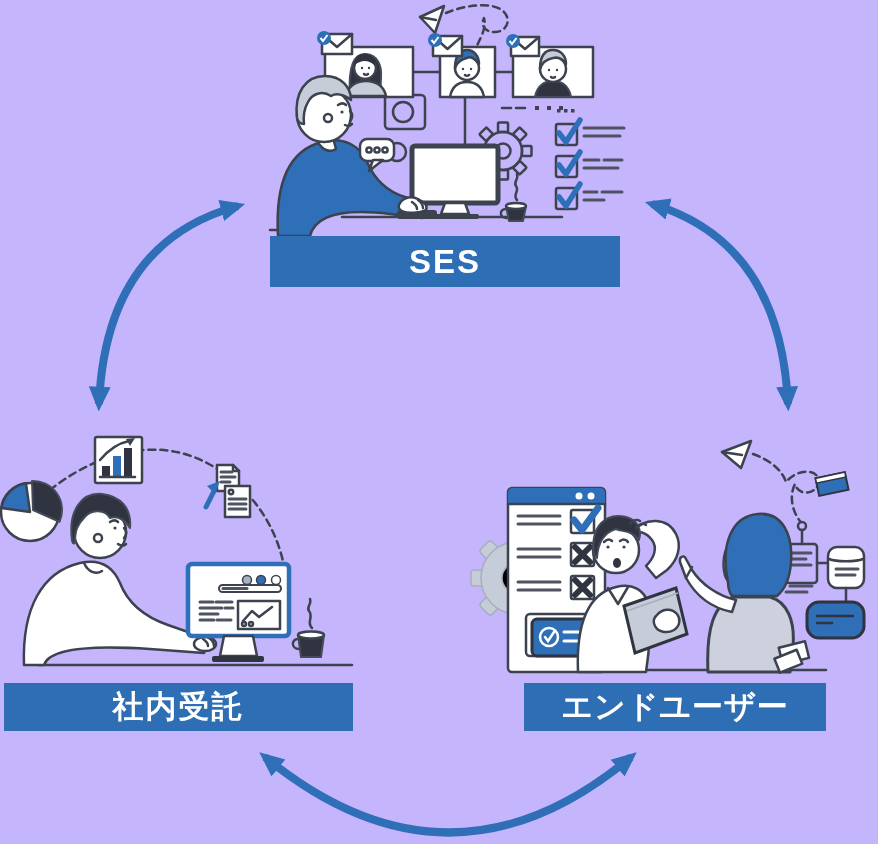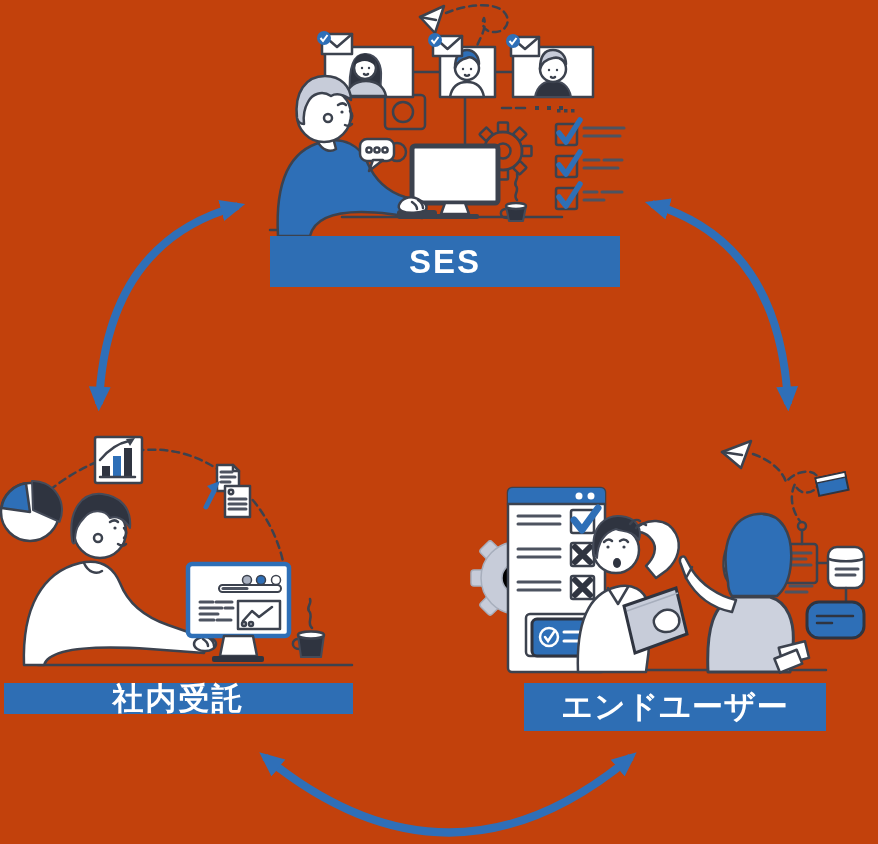--- a/index.html
+++ b/index.html
@@ -1,22 +1,22 @@
 <!DOCTYPE html>
 <html><head>
 <meta charset="utf-8">
 <style>
   html,body{margin:0;padding:0;background:#000;}
-  .stage{position:relative;width:878px;height:844px;background:#c2410c;overflow:hidden;
+  .stage{position:relative;width:878px;height:844px;background:#c4b5fd;overflow:hidden;
          font-family:"Liberation Sans",sans-serif;}
   .stage svg{position:absolute;overflow:visible;}
   .banner{position:absolute;background:#2e6eb4;color:#ffffff;display:flex;align-items:center;
           justify-content:center;font-weight:bold;}
   #banner-ses{left:270px;top:236px;width:350px;height:51px;font-size:33px;letter-spacing:2px;}
-  #banner-inhouse{left:4px;top:683px;width:349px;height:31px;font-size:31px;letter-spacing:2px;}
+  #banner-inhouse{left:4px;top:683px;width:349px;height:48px;font-size:31px;letter-spacing:2px;}
   #banner-enduser{left:524px;top:683px;width:302px;height:48px;font-size:31px;letter-spacing:1px;}
   
   .ln{fill:none;stroke:#3c424e;stroke-width:2.5;stroke-linecap:round;stroke-linejoin:round}
   .fW{fill:#ffffff;stroke:#3c424e;stroke-width:2.5;stroke-linecap:round;stroke-linejoin:round}
   .fB{fill:#2e6fb7;stroke:#3c424e;stroke-width:2.5;stroke-linejoin:round}
   .fG{fill:#c7ccd9;stroke:#3c424e;stroke-width:2.5;stroke-linejoin:round}
   .fD{fill:#2f3440;stroke:#454b59;stroke-width:2;stroke-linejoin:round}
   .gl{stroke:#4d5360;stroke-width:3;stroke-linecap:round;fill:none}
   .dash{stroke-dasharray:7 5}
 </style>

